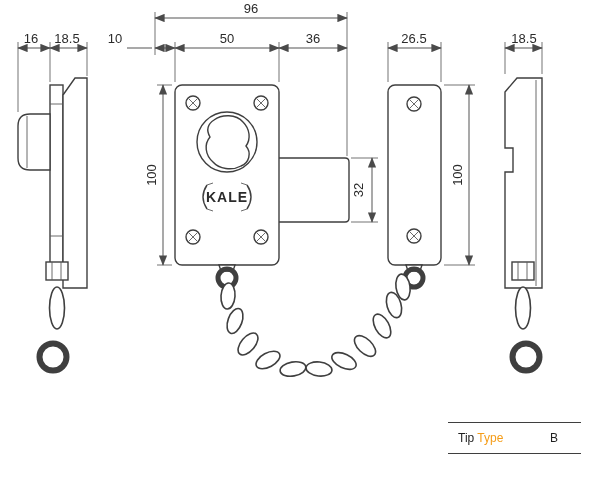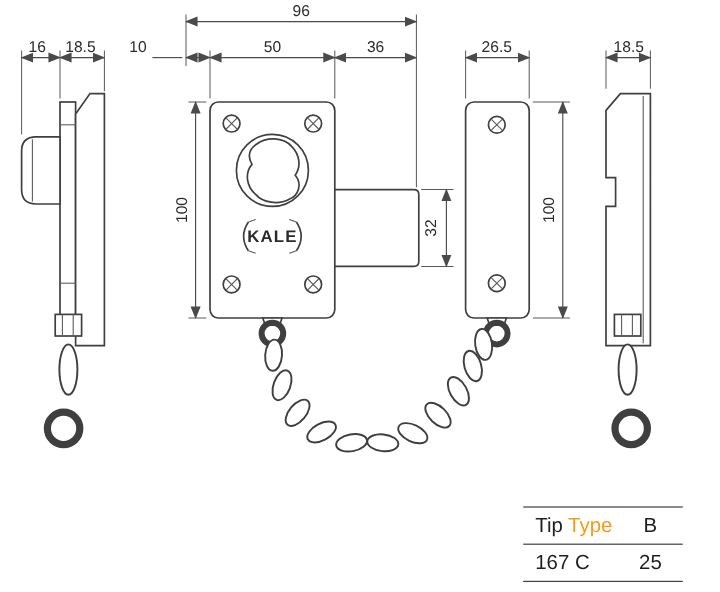--- a/index.html
+++ b/index.html
@@ -15,21 +15,21 @@
   .ext{stroke:#5a5a5a;stroke-width:0.85;}
   .dline{stroke:#4a4a4a;stroke-width:0.95;marker-start:url(#arr);marker-end:url(#arr);}
   .leader{stroke:#4a4a4a;stroke-width:0.95;}
   text{font-family:"Liberation Sans", sans-serif;font-size:13px;fill:#2b2b2b;text-anchor:middle;}
   .logo-text{font-size:14px;font-weight:bold;letter-spacing:1px;fill:#2b2b2b;}
   .link{fill:#ffffff;stroke:#3f3f3f;stroke-width:1.6;}
   .ring{fill:none;stroke:#3f3f3f;stroke-width:5;}
   .torus{fill:none;stroke:#3f3f3f;stroke-width:6;}
   
   .spec-table{
-    position:absolute;left:436px;top:422px;width:133px;font-size:17px;color:#1f1f1f;
+    position:absolute;left:448px;top:422px;width:133px;font-size:12px;color:#1f1f1f;
   }
   .spec-row{
     display:flex;align-items:center;justify-content:space-between;
     height:30px;padding:0 6px 0 10px;border-bottom:1.4px solid #3f3f3f;
   }
   .spec-row.header{border-top:1.4px solid #3f3f3f;}
   .col-b{width:42px;text-align:center;}
   .accent{color:#f59c17;}
 </style>
 </head>
@@ -202,19 +202,15 @@
 </svg>
 
 <div class="spec-table">
   <div class="spec-row header">
     <div>
       <span>Tip</span>
       <span class="accent">Type</span>
     </div>
     <div class="col-b">B</div>
   </div>
-  <div class="spec-row">
-    <div>167 C</div>
-    <div class="col-b">25</div>
-  </div>
 </div>
 
 </div>
 
 </body></html>

